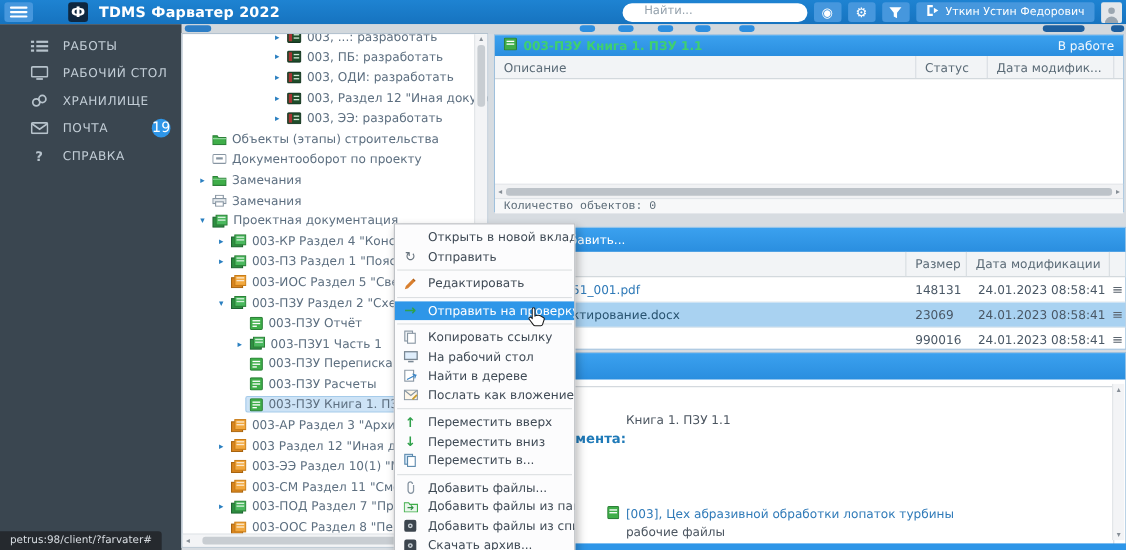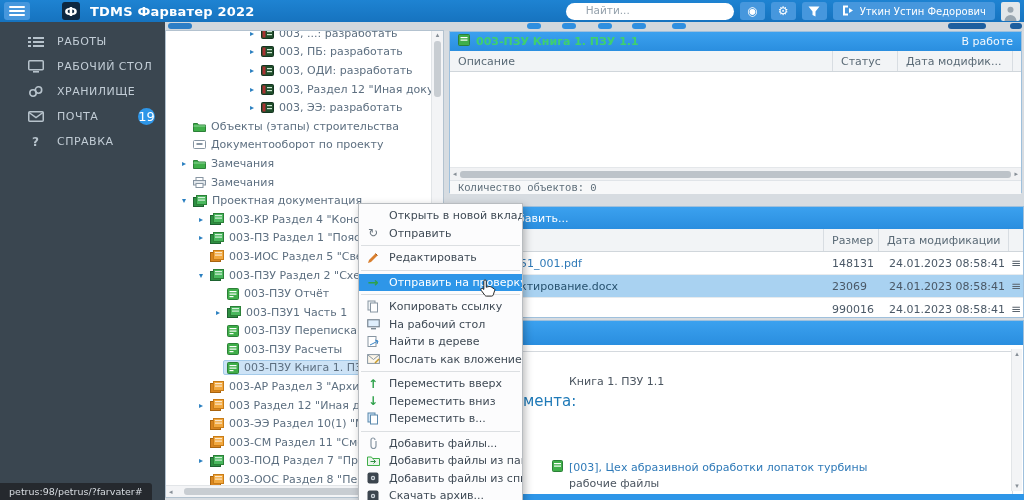--- a/index.html
+++ b/index.html
@@ -64,21 +64,21 @@
   .pa-hscroll .thumb{height:7px;flex:1;background:#bdc3c9;border-radius:3px;margin:0 3px;}
   .frow{display:flex;height:22px;align-items:center;font-size:11px;border-bottom:1px solid #e7ebee;color:#4a5866;cursor:pointer;}
   .frow .fname{width:374px;padding-left:70px;box-sizing:border-box;color:#2f7ab8;white-space:nowrap;overflow:hidden;}
   .frow .fsize{width:55px;padding-left:8px;box-sizing:border-box;}
   .frow .fdate{width:130px;padding-left:10px;box-sizing:border-box;}
   .frow .fmenu{flex:1;text-align:center;color:#5a646e;font-size:12px;}
   .frow.selected{background:#a9d2f1;}
   .frow.selected .fname{color:#27526f;}
   .inner-box{position:absolute;left:9px;top:30px;width:552px;height:144px;border:1px solid #d4d9de;border-radius:2px;background:#fff;}
   .d-text{position:absolute;font-size:11px;color:#4b5560;white-space:nowrap;}
-  .d-label{position:absolute;font-size:15px;font-weight:normal;color:#1f7ab8;white-space:nowrap;}
+  .d-label{position:absolute;font-size:12px;font-weight:bold;color:#1f7ab8;white-space:nowrap;}
   .d-link{position:absolute;font-size:11px;color:#2f7ab8;white-space:nowrap;display:flex;gap:6px;align-items:center;cursor:pointer;}
   .pc-vscroll{position:absolute;right:1px;top:28px;bottom:8px;width:11px;background:#f3f4f6;border-left:1px solid #e2e5e8;
               display:flex;flex-direction:column;align-items:center;justify-content:space-between;font-size:7px;color:#868e96;padding:1px 0;box-sizing:border-box;}
   .pc-bottom{position:absolute;left:-1px;right:-1px;bottom:-1px;height:6px;background:#2e96e8;}
   
   .menu{position:absolute;left:358px;top:203px;width:165px;background:#fcfcfd;border:1px solid #b8bcc0;
         box-shadow:2px 3px 8px rgba(0,0,0,.28);z-index:50;padding:3px 0;box-sizing:border-box;}
   .menu-item{height:17.5px;display:flex;align-items:center;padding:0 4px 0 6px;gap:8px;font-size:11px;color:#3f4a55;cursor:pointer;white-space:nowrap;overflow:hidden;}
   .menu-item .mi{width:16px;flex:none;text-align:center;display:flex;justify-content:center;}
   .menu-item .g{font-size:12px;line-height:1;}
@@ -190,21 +190,21 @@
           <span class="badge">19</span>
         </div>
         <div class="side-item">
           <span class="side-ic">
             <span style="font-weight:bold;font-size:12px;color:#b7c3cc">?</span>
           </span>
           <span class="lbl">СПРАВКА</span>
         </div>
       </nav>
   </div>
-  <div class="statusurl">petrus:98/petrus/?farvater#</div>
+  <div class="statusurl">petrus:98/client/?farvater#</div>
 
   <div class="tree">
     <div class="treerows" id="treerows">
         <div class="tree-row" style="padding-left: 81px;">
           <span class="tr-arrow">▸</span>
           <span class="tr-wrap">
             <span class="tr-ic">
               <svg width="13" height="11" viewBox="0 0 13 11">
                 <rect x="0.5" y="0.5" width="12" height="10" rx="1" fill="#1f4d2a" stroke="#143420"></rect>
                 <rect x="1.5" y="1.5" width="3" height="8" fill="#a83232"></rect>

